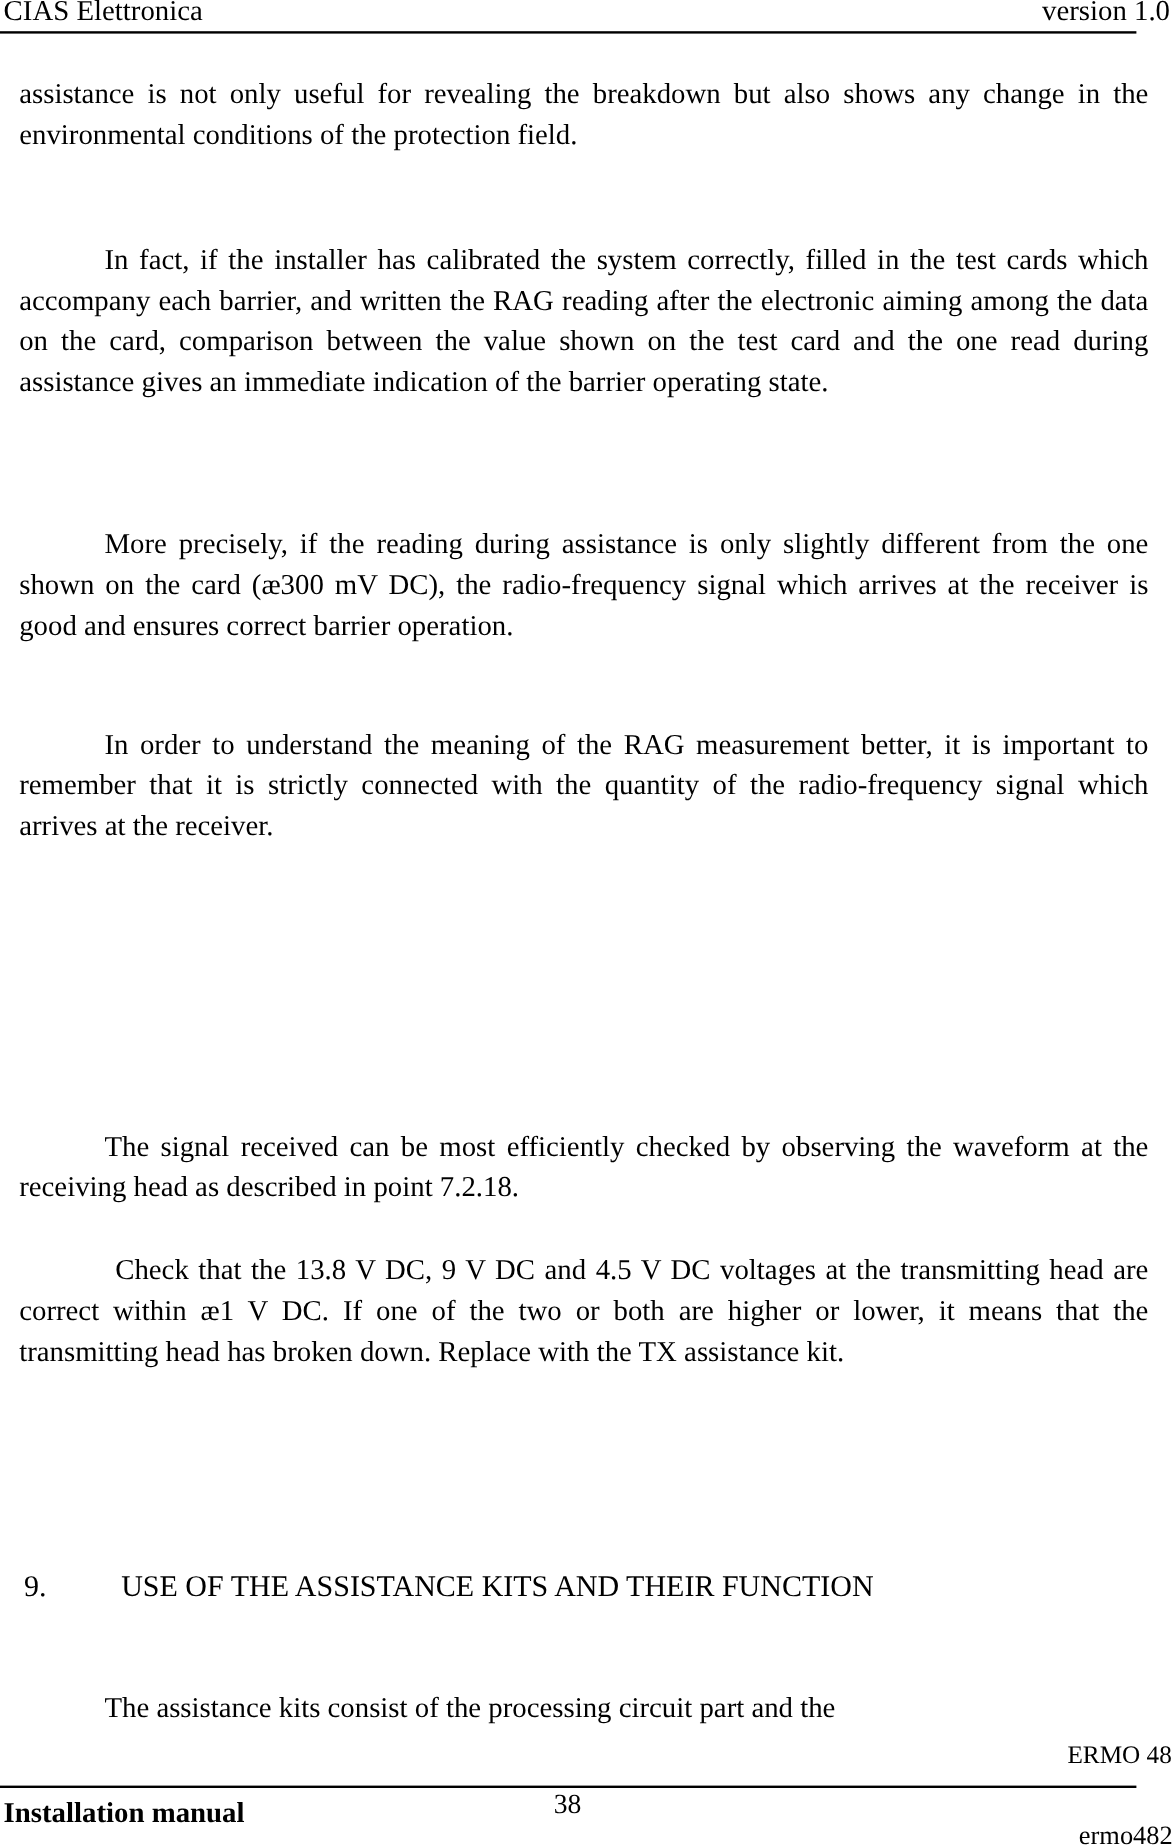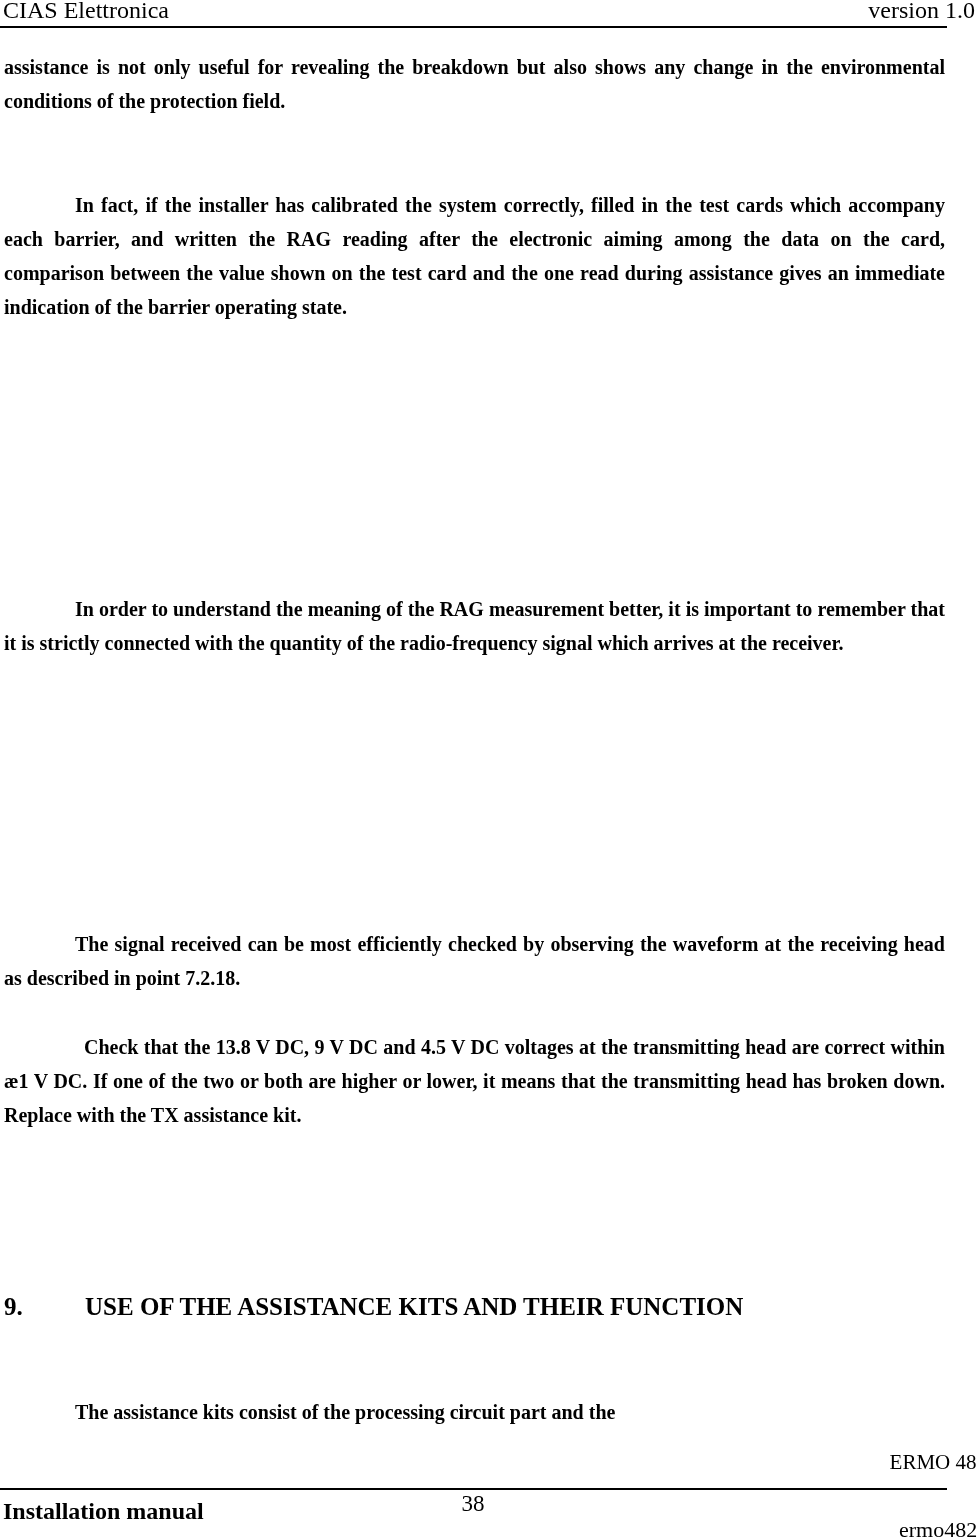--- a/index.html
+++ b/index.html
@@ -36,45 +36,44 @@
     left: 0;
     height: 2px;
     background: #000000;
   }
   .hdr-rule { top: 26px; width: 947px; }
   .ftr-rule { top: 1488px; width: 947px; }
   p.body {
     position: absolute;
     left: 4px;
     width: 941px;
-    margin: 0;
-    font-size: 20px;
+    margin: 12px;
+    font-size: 24px;
     line-height: 34px;
     text-align: justify;
     text-justify: inter-word;
-    font-weight: bold;
   }
   .indent    { text-indent: 71px; }
   .indent-lg { text-indent: 80px; }
   .p1 { top: 50px; }
   .p2 { top: 188px; }
   .p3 { top: 425px; }
   .p4 { top: 592px; }
   .p5 { top: 760px; }
   .p6 { top: 927px; }
   .p7 { top: 1030px; }
   .p8 { top: 1395px; }
   .section-heading {
     position: absolute;
     left: 4px;
     top: 1290px;
     width: 941px;
-    margin: 0;
+    margin: 16px;
     font-size: 25px;
-    font-weight: bold;
+    font-weight: normal;
     line-height: 34px;
     white-space: nowrap;
   }
   .section-num {
     display: inline-block;
     width: 81px;
   }
   .ftr-page-num {
     position: absolute;
     left: 0;
@@ -113,20 +112,21 @@
 <div class="page">
 
   <div class="hdr-left">CIAS Elettronica</div>
   <div class="hdr-right">version 1.01</div>
   <div class="rule hdr-rule"></div>
 
   <p class="body p1">assistance is not only useful for revealing the breakdown but also shows any change in the environmental conditions of the protection field.</p>
 
   <p class="body p2 indent">In fact, if the installer has calibrated the system correctly, filled in the test cards which accompany each barrier, and written the RAG reading after the electronic aiming among the data on the card, comparison between the value shown on the test card and the one read during assistance gives an immediate indication of the barrier operating state.</p>
 
+  <p class="body p3 indent">More precisely, if the reading during assistance is only slightly different from the one shown on the card (æ300 mV DC), the radio-frequency signal which arrives at the receiver is good and ensures correct barrier operation.</p>
 
   <p class="body p4 indent">In order to understand the meaning of the RAG measurement better, it is important to remember that it is strictly connected with the quantity of the radio-frequency signal which arrives at the receiver.</p>
 
 
   <p class="body p6 indent">The signal received can be most efficiently checked by observing the waveform at the receiving head as described in point 7.2.18.</p>
 
   <p class="body p7 indent-lg">Check that the 13.8 V DC, 9 V DC and 4.5 V DC voltages at the transmitting head are correct within æ1 V DC. If one of the two or both are higher or lower, it means that the transmitting head has broken down. Replace with the TX assistance kit.</p>
 
   <h2 class="section-heading">
     <span class="section-num">9.</span><span>USE OF THE ASSISTANCE KITS AND THEIR FUNCTION</span>

